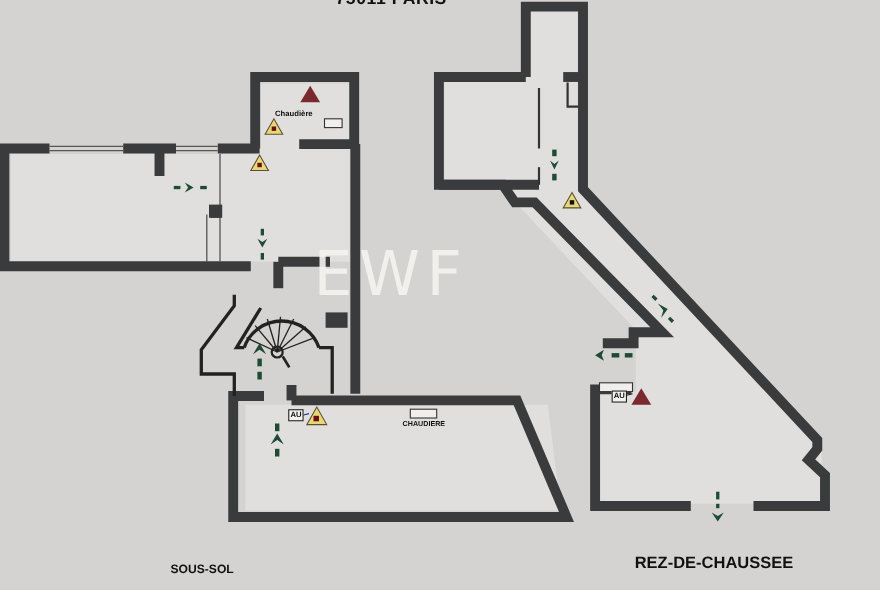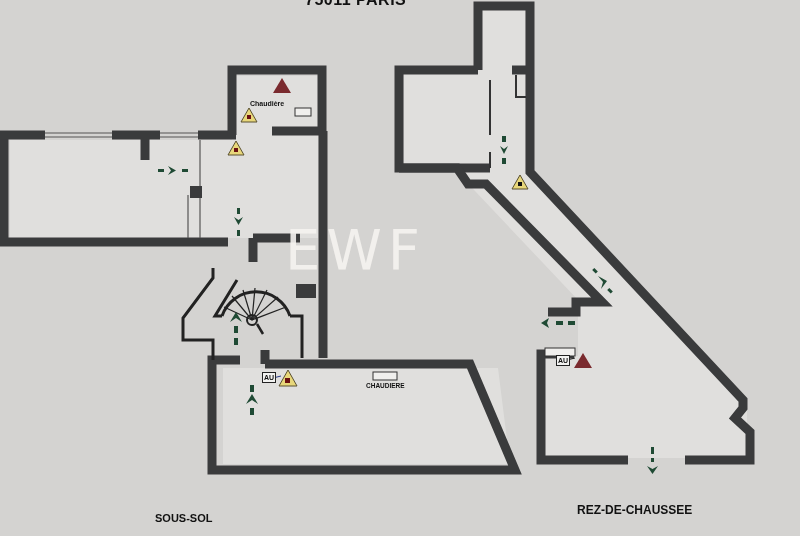--- a/index.html
+++ b/index.html
@@ -9,21 +9,21 @@
     font-family: "Liberation Sans", sans-serif;
     position: relative;
   }
   #plan { position: absolute; left: 0; top: 0; }
   .lbl {
     position: absolute; font-weight: bold; color: #111;
     font-family: "Liberation Sans", sans-serif;
   }
   .top-lbl { left: 305px; top: -9px; font-size: 16px; letter-spacing: 0.5px; }
   .sous-lbl { left: 155px; top: 512px; font-size: 11px; }
-  .rez-lbl { left: 577px; top: 503px; font-size: 12px; text-align: center; }
+  .rez-lbl { left: 577px; top: 503px; font-size: 15px; text-align: center; }
   .small-lbl { position: absolute; font-weight: bold; color: #111; font-size: 6.5px; }
   .chaud1 { left: 250px; top: 100px; font-size: 7px; font-weight: bold; }
   .chaud2 { left: 366px; top: 382px; }
   .au-box {
     position: absolute; border: 1px solid #222; background: #f2f2f0;
     font-size: 7px; font-weight: bold; padding: 0 1px; line-height: 9px; color: #111;
   }
   .watermark {
     position: absolute; left: 285px; top: 222px; font-size: 56px; color: rgba(245,243,240,0.9);
     font-weight: normal; letter-spacing: 6px; line-height: 1;

